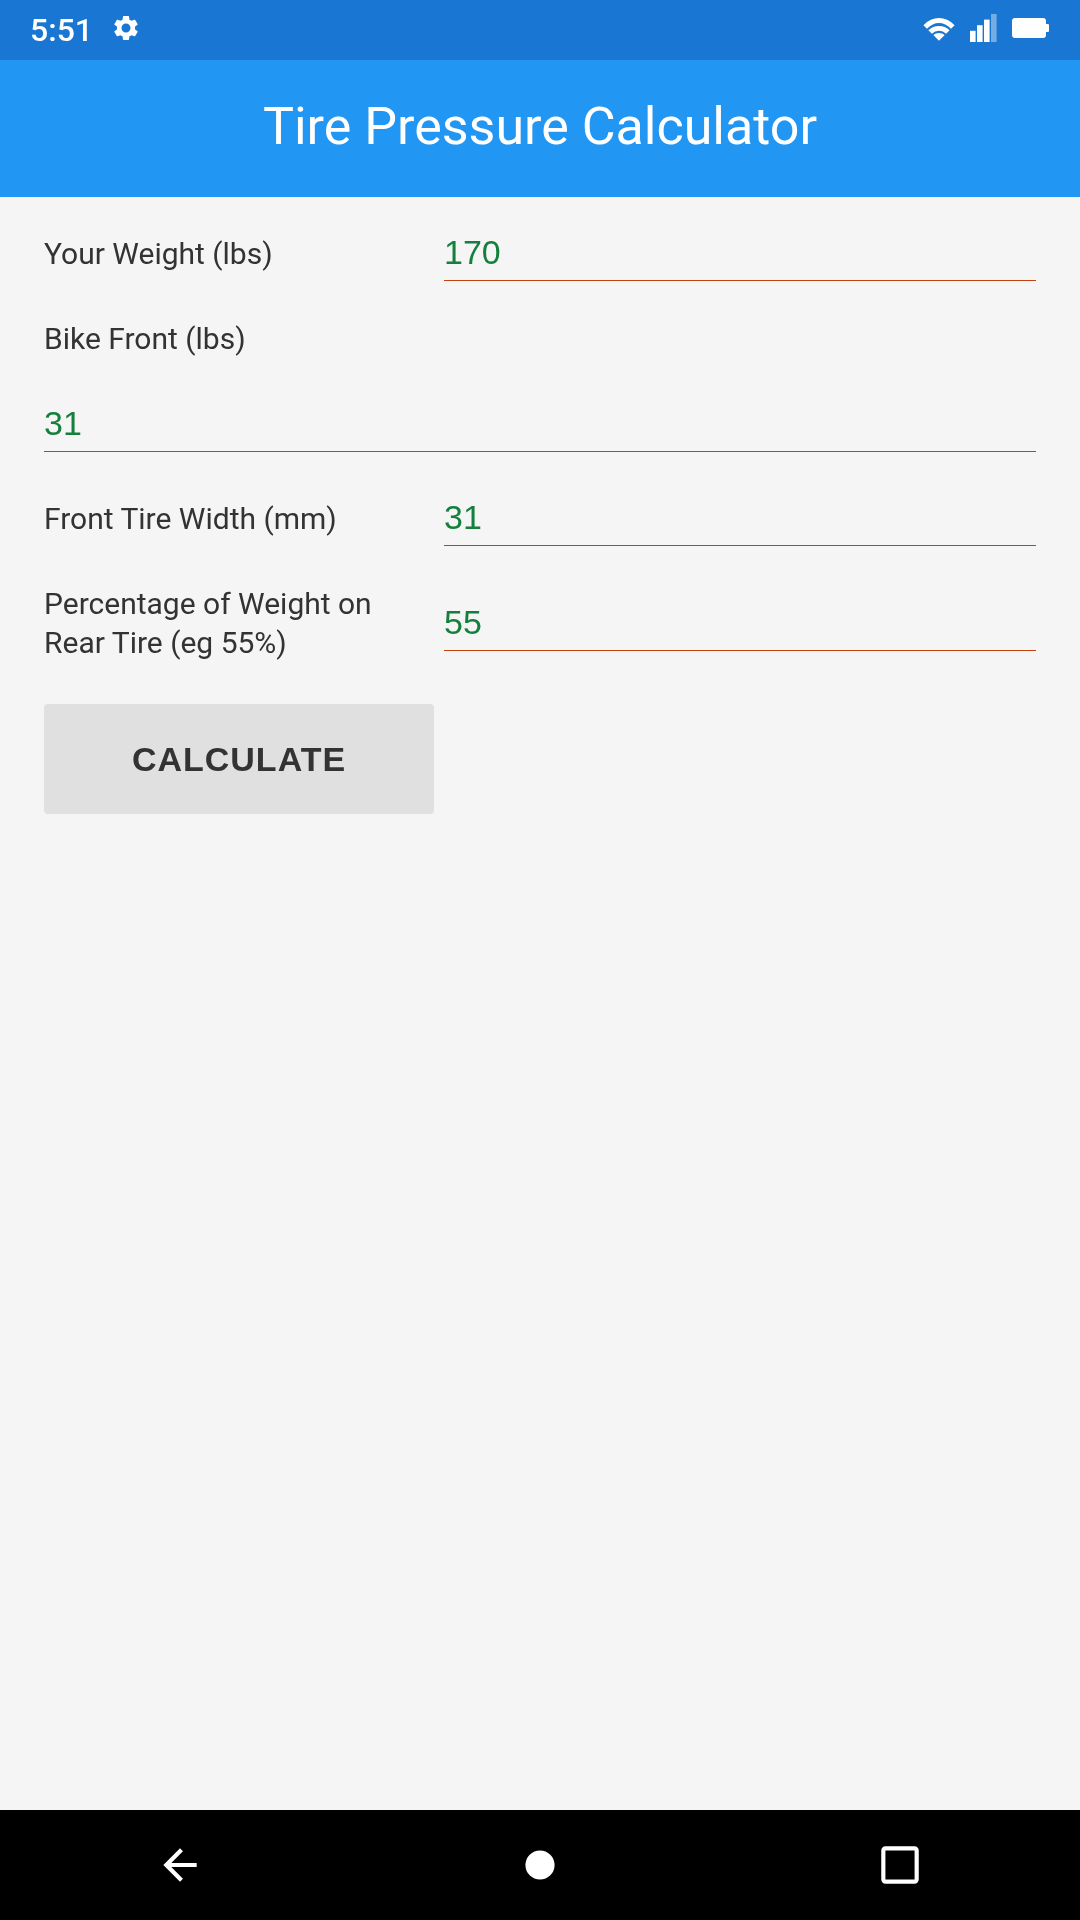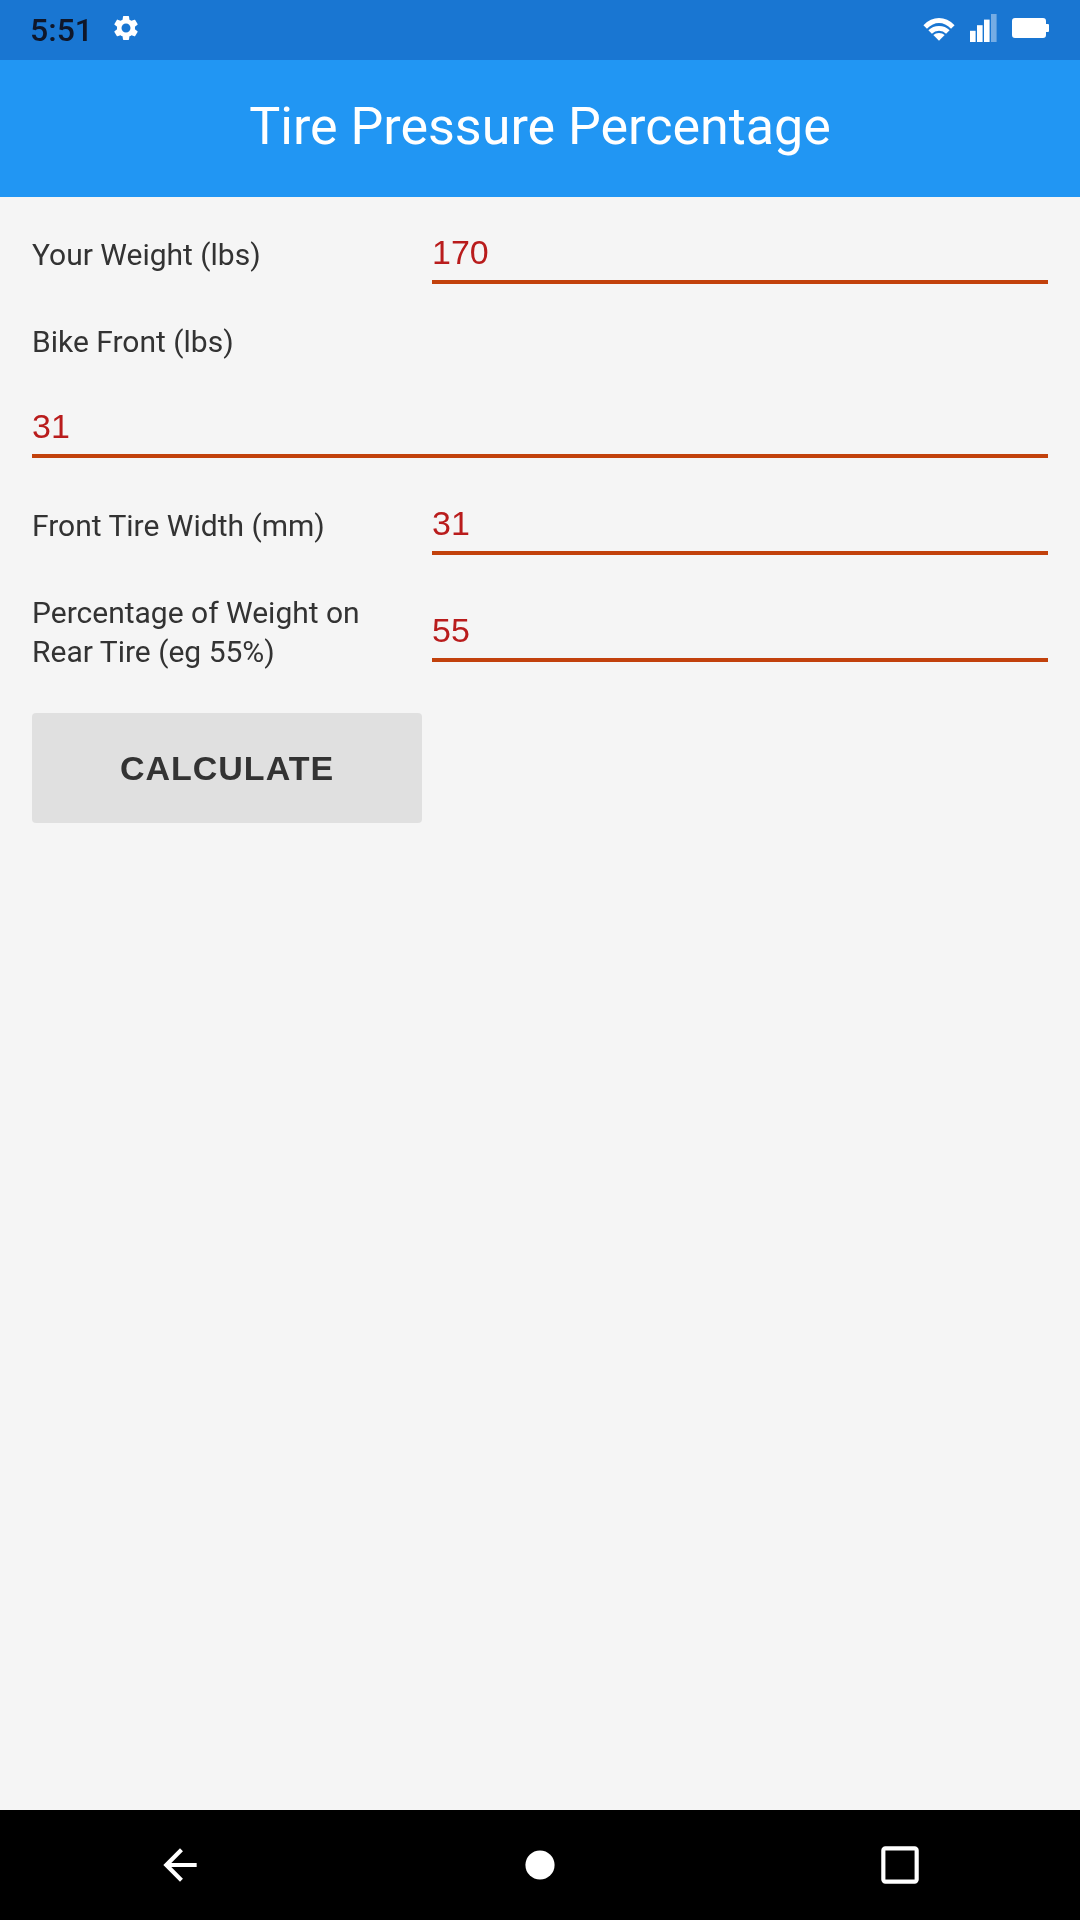--- a/index.html
+++ b/index.html
@@ -26,21 +26,21 @@
       flex-shrink: 0;
     }
 
     .status-left {
       display: flex;
       align-items: center;
       gap: 18px;
     }
 
     .status-time {
-      color: #0f172a;
+      color: #ffffff;
       font-size: 32px;
       font-weight: 500;
     }
 
     .status-right {
       display: flex;
       align-items: center;
       gap: 14px;
     }
 
@@ -61,21 +61,21 @@
       color: white;
       font-size: 52px;
       font-weight: 400;
       text-align: center;
     }
 
     
     .content {
       flex: 1;
       background: #f5f5f5;
-      padding: 0 12px;
+      padding: 0 24px;
       overflow: hidden;
     }
 
     
     .form-row {
       display: flex;
       align-items: center;
       padding: 28px 20px 10px;
       border-bottom: none;
       gap: 20px;
@@ -89,24 +89,24 @@
       line-height: 1.3;
     }
 
     .form-input-wrap {
       flex: 1;
     }
 
     .form-input {
       width: 100%;
       border: none;
-      border-bottom: 4px solid #c2410c;
+      border-bottom: 1px solid #c2410c;
       background: transparent;
       font-size: 34px;
-      color: #b91c1c;
+      color: #15803d;
       padding: 8px 0 8px;
       outline: none;
     }
 
     
     .calculate-btn {
       margin: 32px 20px 0;
       background: #e0e0e0;
       border: none;
       border-radius: 4px;
@@ -176,21 +176,21 @@
       <svg width="38" height="22" viewBox="0 0 38 22" fill="none">
         <rect x="1" y="2" width="32" height="18" rx="2" stroke="white" stroke-width="2"></rect>
         <rect x="33" y="7" width="4" height="8" rx="1" fill="white"></rect>
         <rect x="3" y="4" width="28" height="14" rx="1" fill="white"></rect>
       </svg>
     </span>
   </div>
 </div>
 
 <div class="app-header">
-  <h1 class="app-title">Tire Pressure Percentage</h1>
+  <h1 class="app-title">Tire Pressure Calculator</h1>
 </div>
 
 <div class="content">
 
   <div class="form-row">
     <label class="form-label">Your Weight (lbs)</label>
     <div class="form-input-wrap">
       <input class="form-input" type="number" value="170" style="">
     </div>
   </div>

